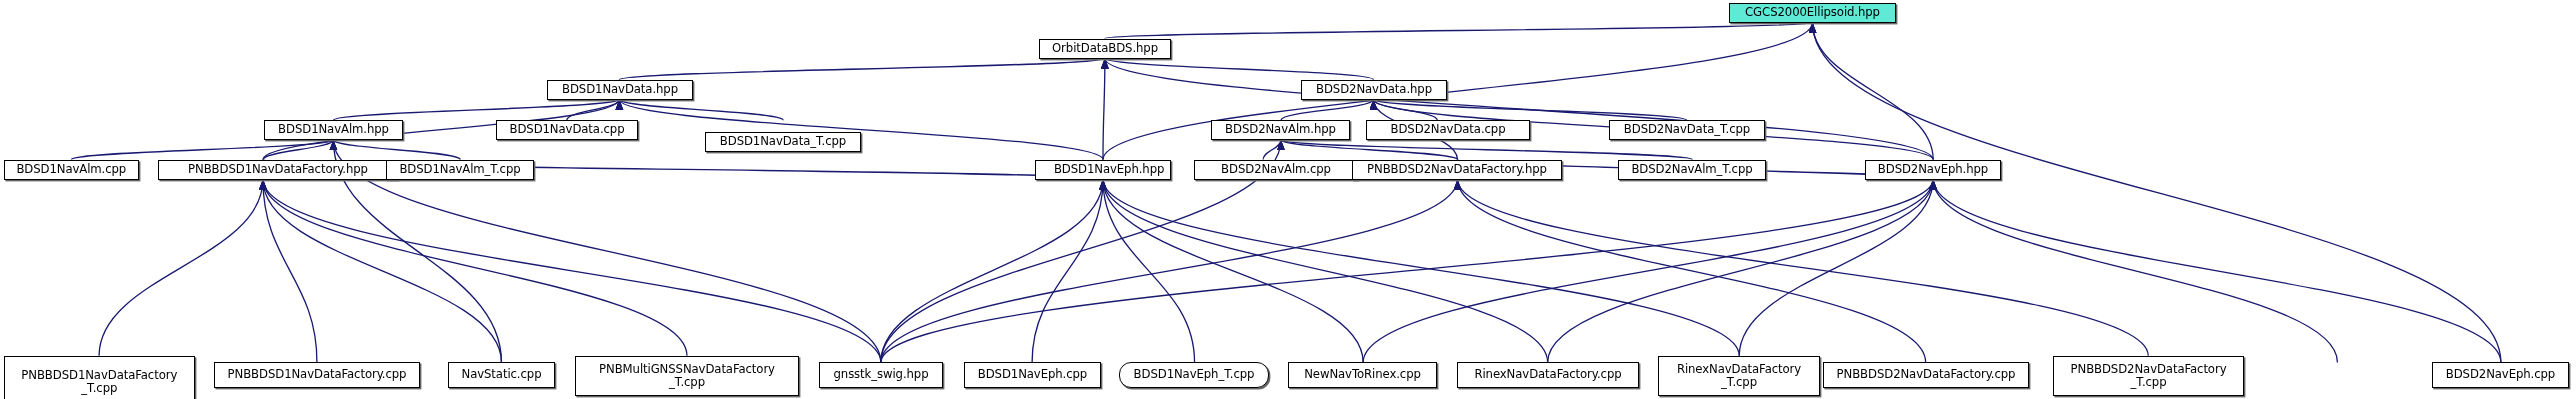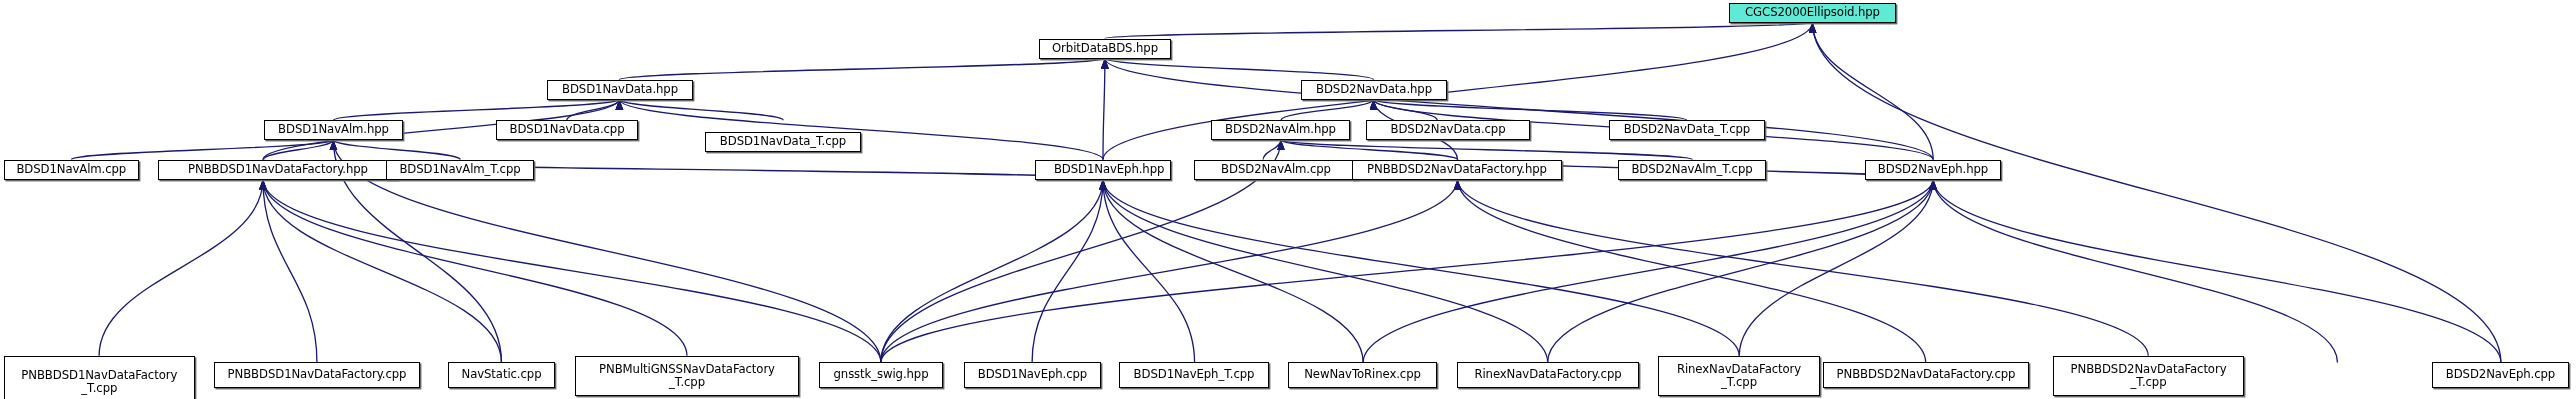--- a/index.html
+++ b/index.html
@@ -128,21 +128,21 @@
       <div class="node" style="left: 1618px; top: 160px; width: 148px; height: 20px;">BDSD2NavAlm_T.cpp</div>
       <div class="node" style="left: 1865px; top: 160px; width: 136px; height: 20px;">BDSD2NavEph.hpp</div>
       <div class="node" style="left: 3.8px; top: 356px; width: 191px; height: 52px;">PNBBDSD1NavDataFactory
 _T.cpp</div>
       <div class="node" style="left: 214px; top: 362px; width: 206px; height: 26px;">PNBBDSD1NavDataFactory.cpp</div>
       <div class="node" style="left: 448px; top: 362px; width: 107px; height: 26px;">NavStatic.cpp</div>
       <div class="node" style="left: 575px; top: 356px; width: 224px; height: 40px;">PNBMultiGNSSNavDataFactory
 _T.cpp</div>
       <div class="node" style="left: 819px; top: 362px; width: 124px; height: 26px;">gnsstk_swig.hpp</div>
       <div class="node" style="left: 964px; top: 362px; width: 137px; height: 26px;">BDSD1NavEph.cpp</div>
-      <div class="node" style="left: 1119px; top: 362px; width: 150px; height: 26px;">BDSD1NavEph_T.cpp</div>
+      <div class="node" style="left: 1119px; top: 362px; width: 150px; height: 26px; border-radius: 12px;">BDSD1NavEph_T.cpp</div>
       <div class="node" style="left: 1288px; top: 362px; width: 149px; height: 26px;">NewNavToRinex.cpp</div>
       <div class="node" style="left: 1457px; top: 362px; width: 182px; height: 26px;">RinexNavDataFactory.cpp</div>
       <div class="node" style="left: 1658px; top: 356px; width: 162px; height: 40px;">RinexNavDataFactory
 _T.cpp</div>
       <div class="node" style="left: 1823px; top: 362px; width: 206px; height: 26px; text-align: right;">PNBBDSD2NavDataFactory.cpp</div>
       <div class="node" style="left: 2053px; top: 356px; width: 191px; height: 40px;">PNBBDSD2NavDataFactory
 _T.cpp</div>
       <div class="node" style="left: 2262px; top: 362px; width: 150px; height: 26px; margin-top: 41px;">BDSD2NavEph_T.cpp</div>
       <div class="node" style="left: 2432px; top: 362px; width: 137px; height: 26px;">BDSD2NavEph.cpp</div>
     </div>

